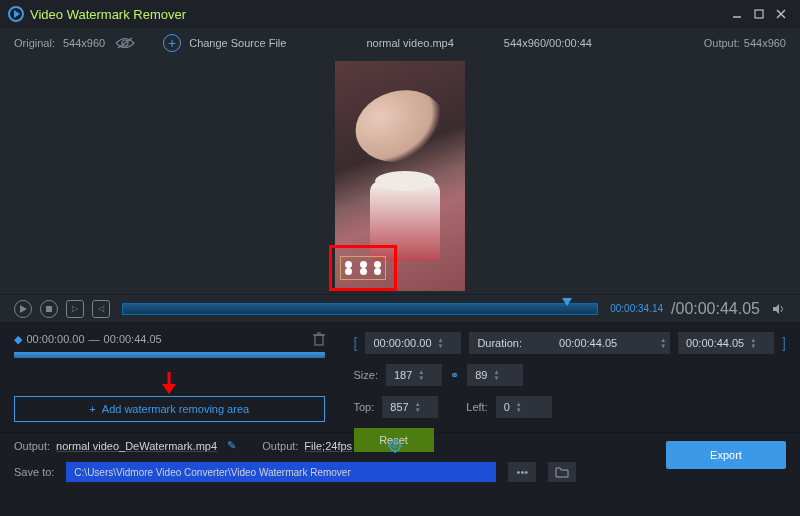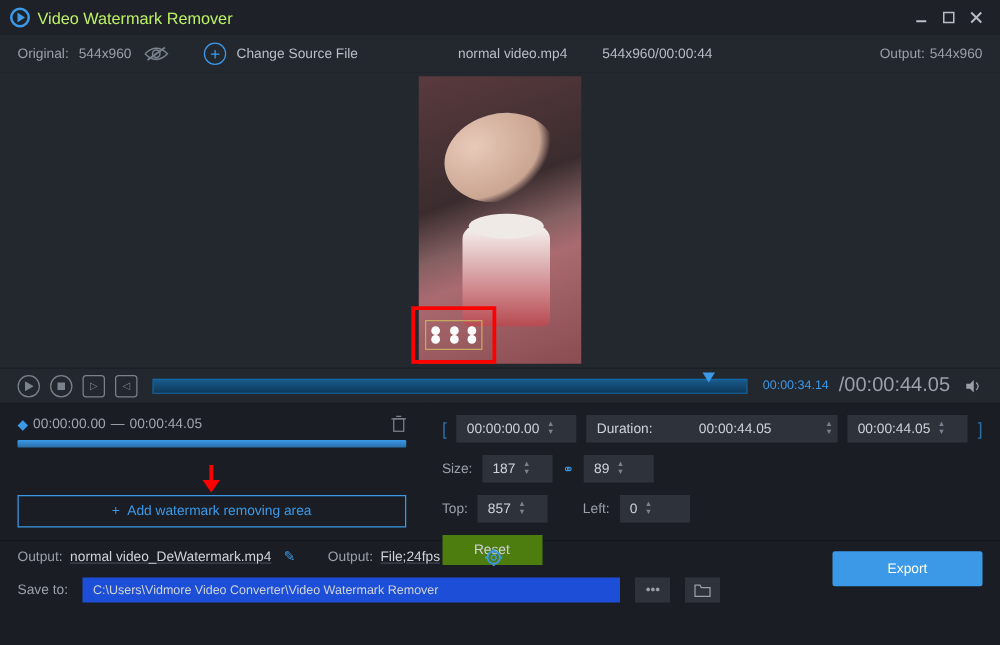--- a/index.html
+++ b/index.html
@@ -10,21 +10,21 @@
   .titlebar .title { color: #bef264; font-size: 13px; flex: 1; }
   .titlebar .winbtn { width: 22px; height: 22px; display: flex; align-items: center; justify-content: center; color: #b8bec8; cursor: pointer; }
   .titlebar .winbtn svg { stroke: #b8bec8; }
 
   .filebar { height: 30px; background: #23272e; display: flex; align-items: center; padding: 0 14px; font-size: 11px; color:#9aa0aa; }
   .filebar .orig { margin-right: 8px; }
   .filebar .eye { margin-right: 18px; cursor:pointer;}
   .filebar .changebox { display:flex; align-items:center; color:#b8bec8; cursor:pointer; margin-left:10px;}
   .filebar .plus-circ { width:18px; height:18px; border:1.5px solid #3b99e8; border-radius:50%; display:flex; align-items:center; justify-content:center; color:#3b99e8; font-size:14px; line-height:1; margin-right:8px;}
   .filebar .fname { margin-left: 80px; color:#b8bec8;}
-  .filebar .fres { margin-left: 28px; color:#b8bec8;}
+  .filebar .fres { margin-left: 50px; color:#b8bec8;}
   .filebar .spacer { flex:1; }
   .filebar .out { color:#9aa0aa;}
 
   .preview { height: 236px; background: #23272e; display:flex; align-items:center; justify-content:center; position:relative;}
   .frame { width: 130px; height: 230px; background: linear-gradient(160deg,#5a3a3e 0%, #3a2c2e 40%, #856062 55%, #a96a70 65%, #8a4c50 100%); position: relative; overflow:hidden;}
   .frame .arm { position:absolute; top:30px; left:20px; width:90px; height:70px; background: radial-gradient(ellipse at 30% 30%, #e8c9b8 0%, #caa592 60%, transparent 70%); border-radius:50%; transform: rotate(-15deg);}
   .frame .cake { position:absolute; bottom:30px; left:35px; width:70px; height:80px; background: linear-gradient(#f5f2f0, #b84a52); border-radius: 10px 10px 6px 6px; }
   .frame .cake::before { content:""; position:absolute; top:-10px; left:5px; width:60px; height:20px; background:#f0eae6; border-radius:50%;}
   .selbox { position:absolute; border:3px solid #ff0000; width:68px; height:46px; bottom:3px; left:329px;}
   .selinner { position:absolute; inset:8px; border:1px solid #c8a860;}

